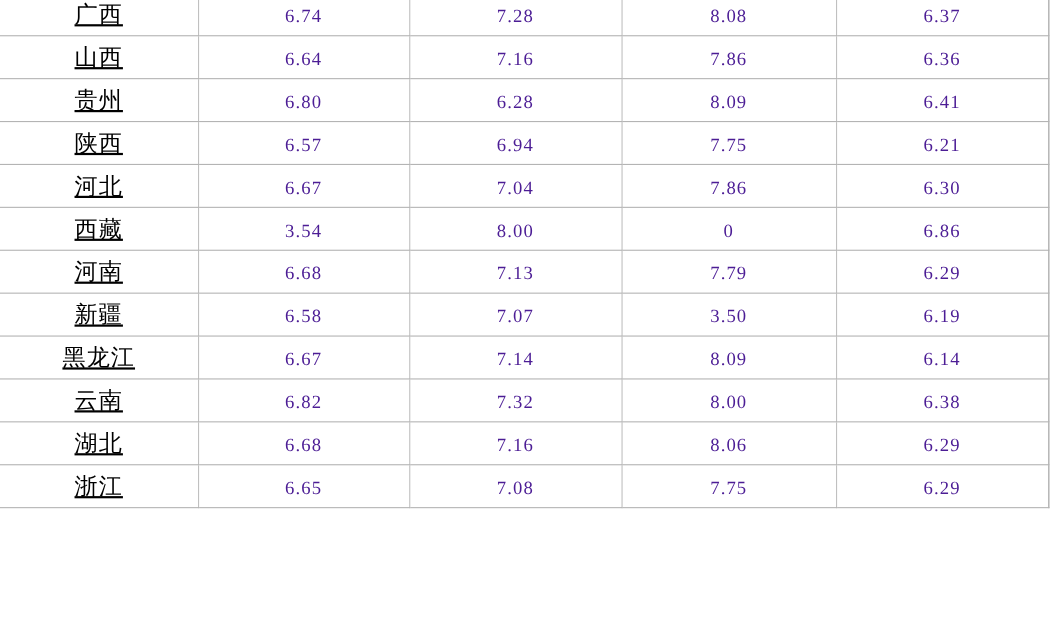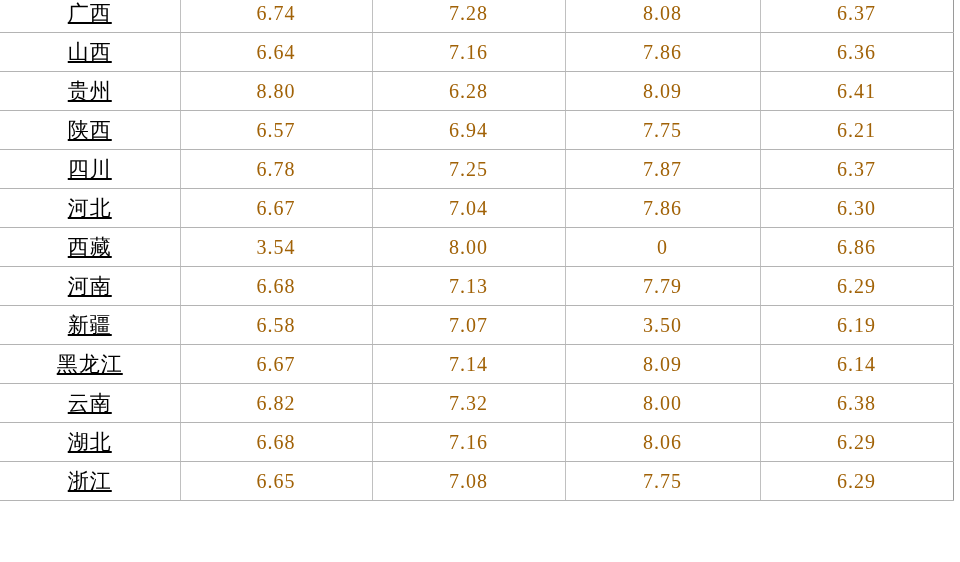--- a/index.html
+++ b/index.html
@@ -59,22 +59,22 @@
     color: #000000;
     text-decoration: underline;
     text-underline-offset: 2px;
     letter-spacing: 1px;
     font-size: 21px;
     cursor: pointer;
   }
   .num {
     display: inline-block;
     letter-spacing: 1px;
-    font-size: 20px;
-    color: #a16207;
+    font-size: 17px;
+    color: #4c1d95;
   }
 </style>
 </head>
 <body>
 
 <div id="sheet">
   <table class="data-table">
     <colgroup>
       <col class="c-name">
       <col class="c-v1">
@@ -92,38 +92,31 @@
         </tr>
         <tr>
           <td class="sep"><span class="prov-link">山西</span></td>
           <td class="sep"><span class="num">6.64</span></td>
           <td class="sep"><span class="num">7.16</span></td>
           <td class="sep"><span class="num">7.86</span></td>
           <td class="last"><span class="num">6.36</span></td>
         </tr>
         <tr>
           <td class="sep"><span class="prov-link">贵州</span></td>
-          <td class="sep"><span class="num">8.80</span></td>
+          <td class="sep"><span class="num">6.80</span></td>
           <td class="sep"><span class="num">6.28</span></td>
           <td class="sep"><span class="num">8.09</span></td>
           <td class="last"><span class="num">6.41</span></td>
         </tr>
         <tr>
           <td class="sep"><span class="prov-link">陕西</span></td>
           <td class="sep"><span class="num">6.57</span></td>
           <td class="sep"><span class="num">6.94</span></td>
           <td class="sep"><span class="num">7.75</span></td>
           <td class="last"><span class="num">6.21</span></td>
-        </tr>
-        <tr>
-          <td class="sep"><span class="prov-link">四川</span></td>
-          <td class="sep"><span class="num">6.78</span></td>
-          <td class="sep"><span class="num">7.25</span></td>
-          <td class="sep"><span class="num">7.87</span></td>
-          <td class="last"><span class="num">6.37</span></td>
         </tr>
         <tr>
           <td class="sep"><span class="prov-link">河北</span></td>
           <td class="sep"><span class="num">6.67</span></td>
           <td class="sep"><span class="num">7.04</span></td>
           <td class="sep"><span class="num">7.86</span></td>
           <td class="last"><span class="num">6.30</span></td>
         </tr>
         <tr>
           <td class="sep"><span class="prov-link">西藏</span></td>

